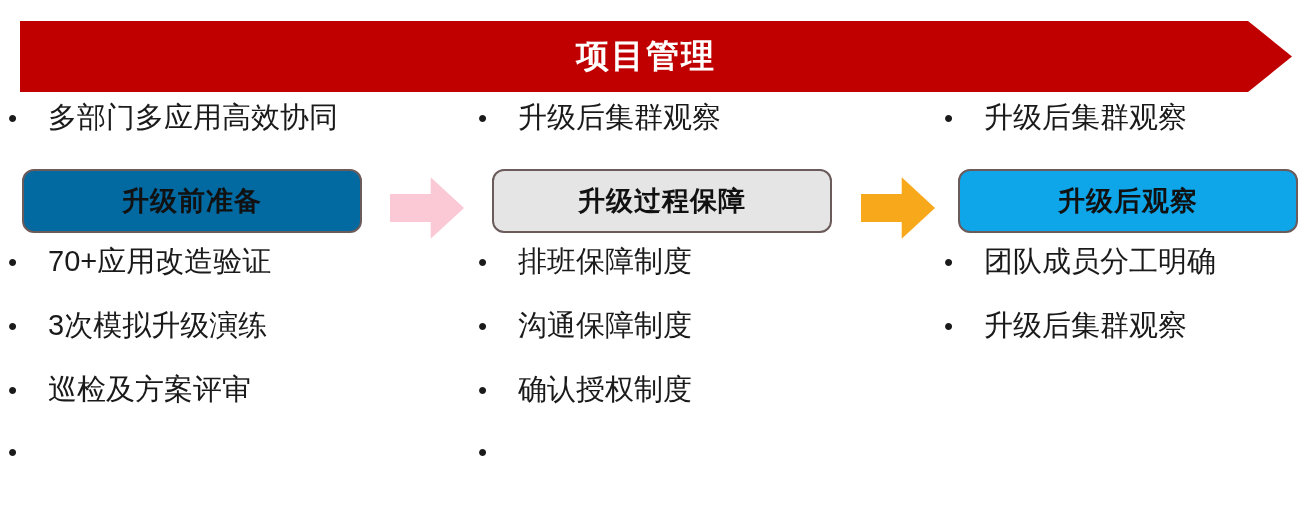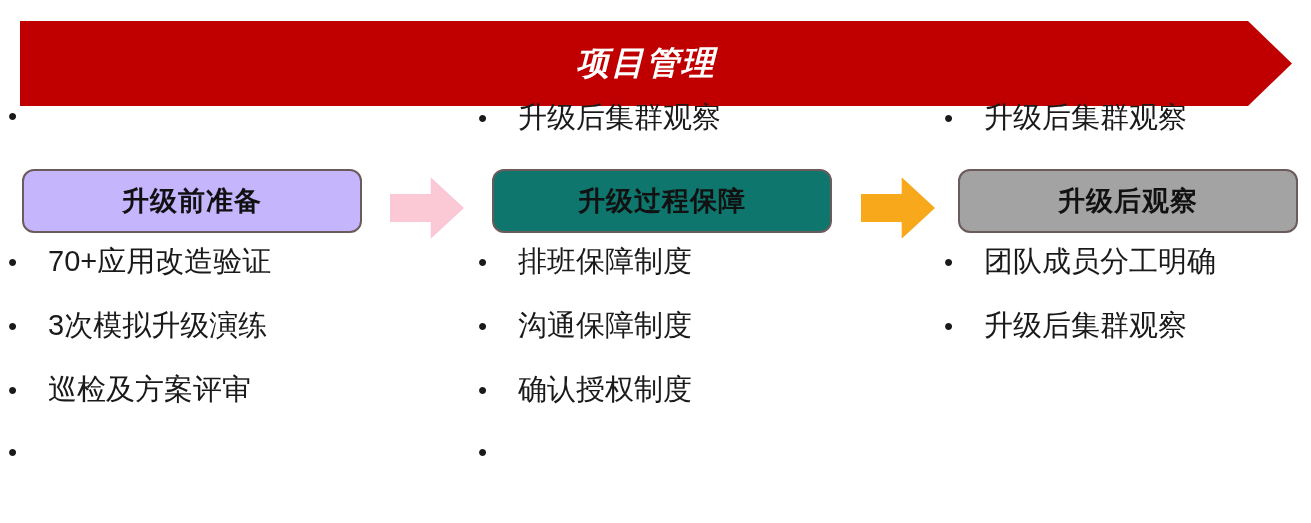--- a/index.html
+++ b/index.html
@@ -15,22 +15,21 @@
     font-family: "Liberation Sans", "DejaVu Sans", sans-serif;
     color: #1a1a1a;
   }
 
   
   #banner {
     position: absolute;
     left: 20px;
     top: 21px;
     width: 1272px;
-    height: 85px;
-    font-style: italic;
+    height: 71px;
   }
   #banner .shape {
     position: absolute;
     inset: 0;
     background: #c00000;
     clip-path: polygon(0 0, calc(100% - 44px) 0, 100% 50%, calc(100% - 44px) 100%, 0 100%);
   }
   #banner .title {
     position: absolute;
     inset: 0;
@@ -91,23 +90,23 @@
     border-radius: 12px;
     display: flex;
     align-items: center;
     justify-content: center;
     box-sizing: border-box;
     font-size: 27px;
     font-weight: bold;
     color: #111111;
     letter-spacing: 1px;
   }
-  #stage-0 { left: 14px;  width: 340px; background: #c4b5fd; }
-  #stage-1 { left: 14px;  width: 340px; background: #0f766e; }
-  #stage-2 { left: 14px;  width: 340px; background: #a3a3a3; }
+  #stage-0 { left: 14px;  width: 340px; background: #0369a1; }
+  #stage-1 { left: 14px;  width: 340px; background: #e5e5e5; }
+  #stage-2 { left: 14px;  width: 340px; background: #0ea5e9; }
 
   
   .connector {
     position: absolute;
     top: 176px;
     width: 74px;
     height: 64px;
   }
   .connector .arrow {
     width: 100%;
@@ -131,20 +130,21 @@
   <div class="arrow"></div>
 </div>
 <div class="connector" id="connector-1">
   <div class="arrow"></div>
 </div>
 
 <div class="column" id="col-0">
 
   <div class="bullet-row">
     <span class="dot">•</span>
+    <span class="txt">多部门多应用高效协同</span>
   </div>
 
   <div class="stage-wrap">
     <div class="stage-box" id="stage-0">
       <span>升级前准备</span>
     </div>
   </div>
 
   <div class="bullet-row">
     <span class="dot">•</span>

